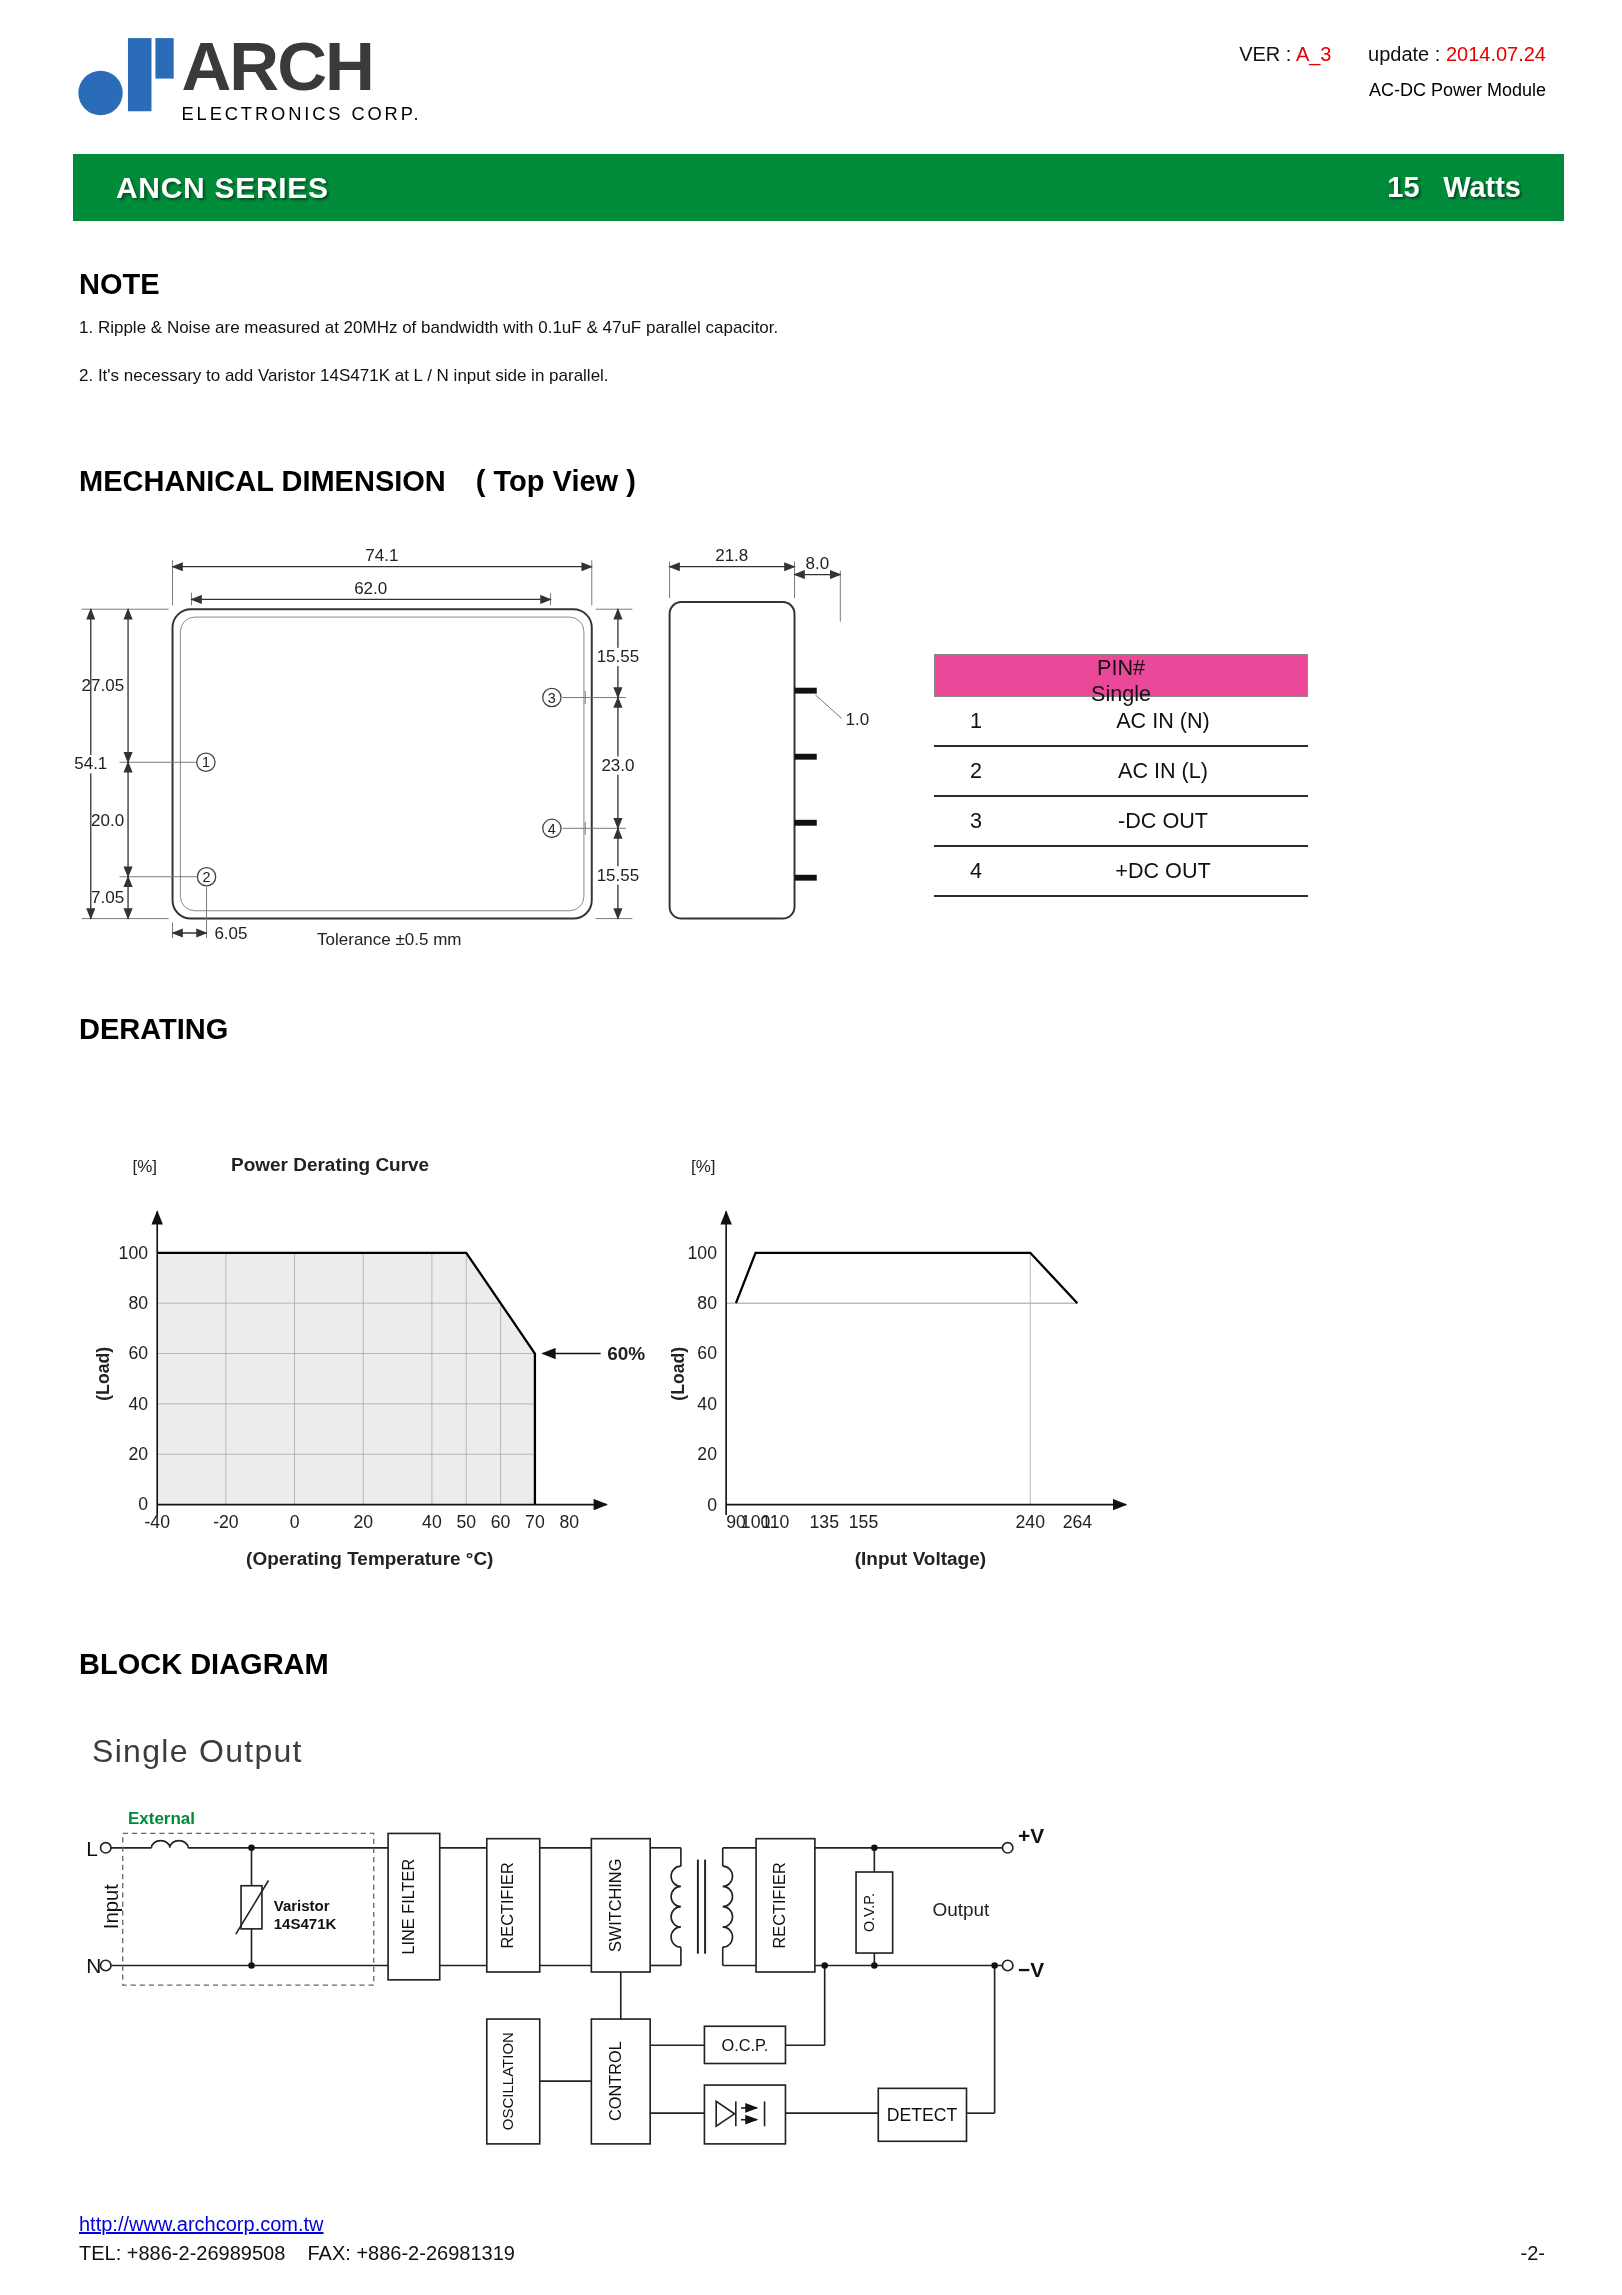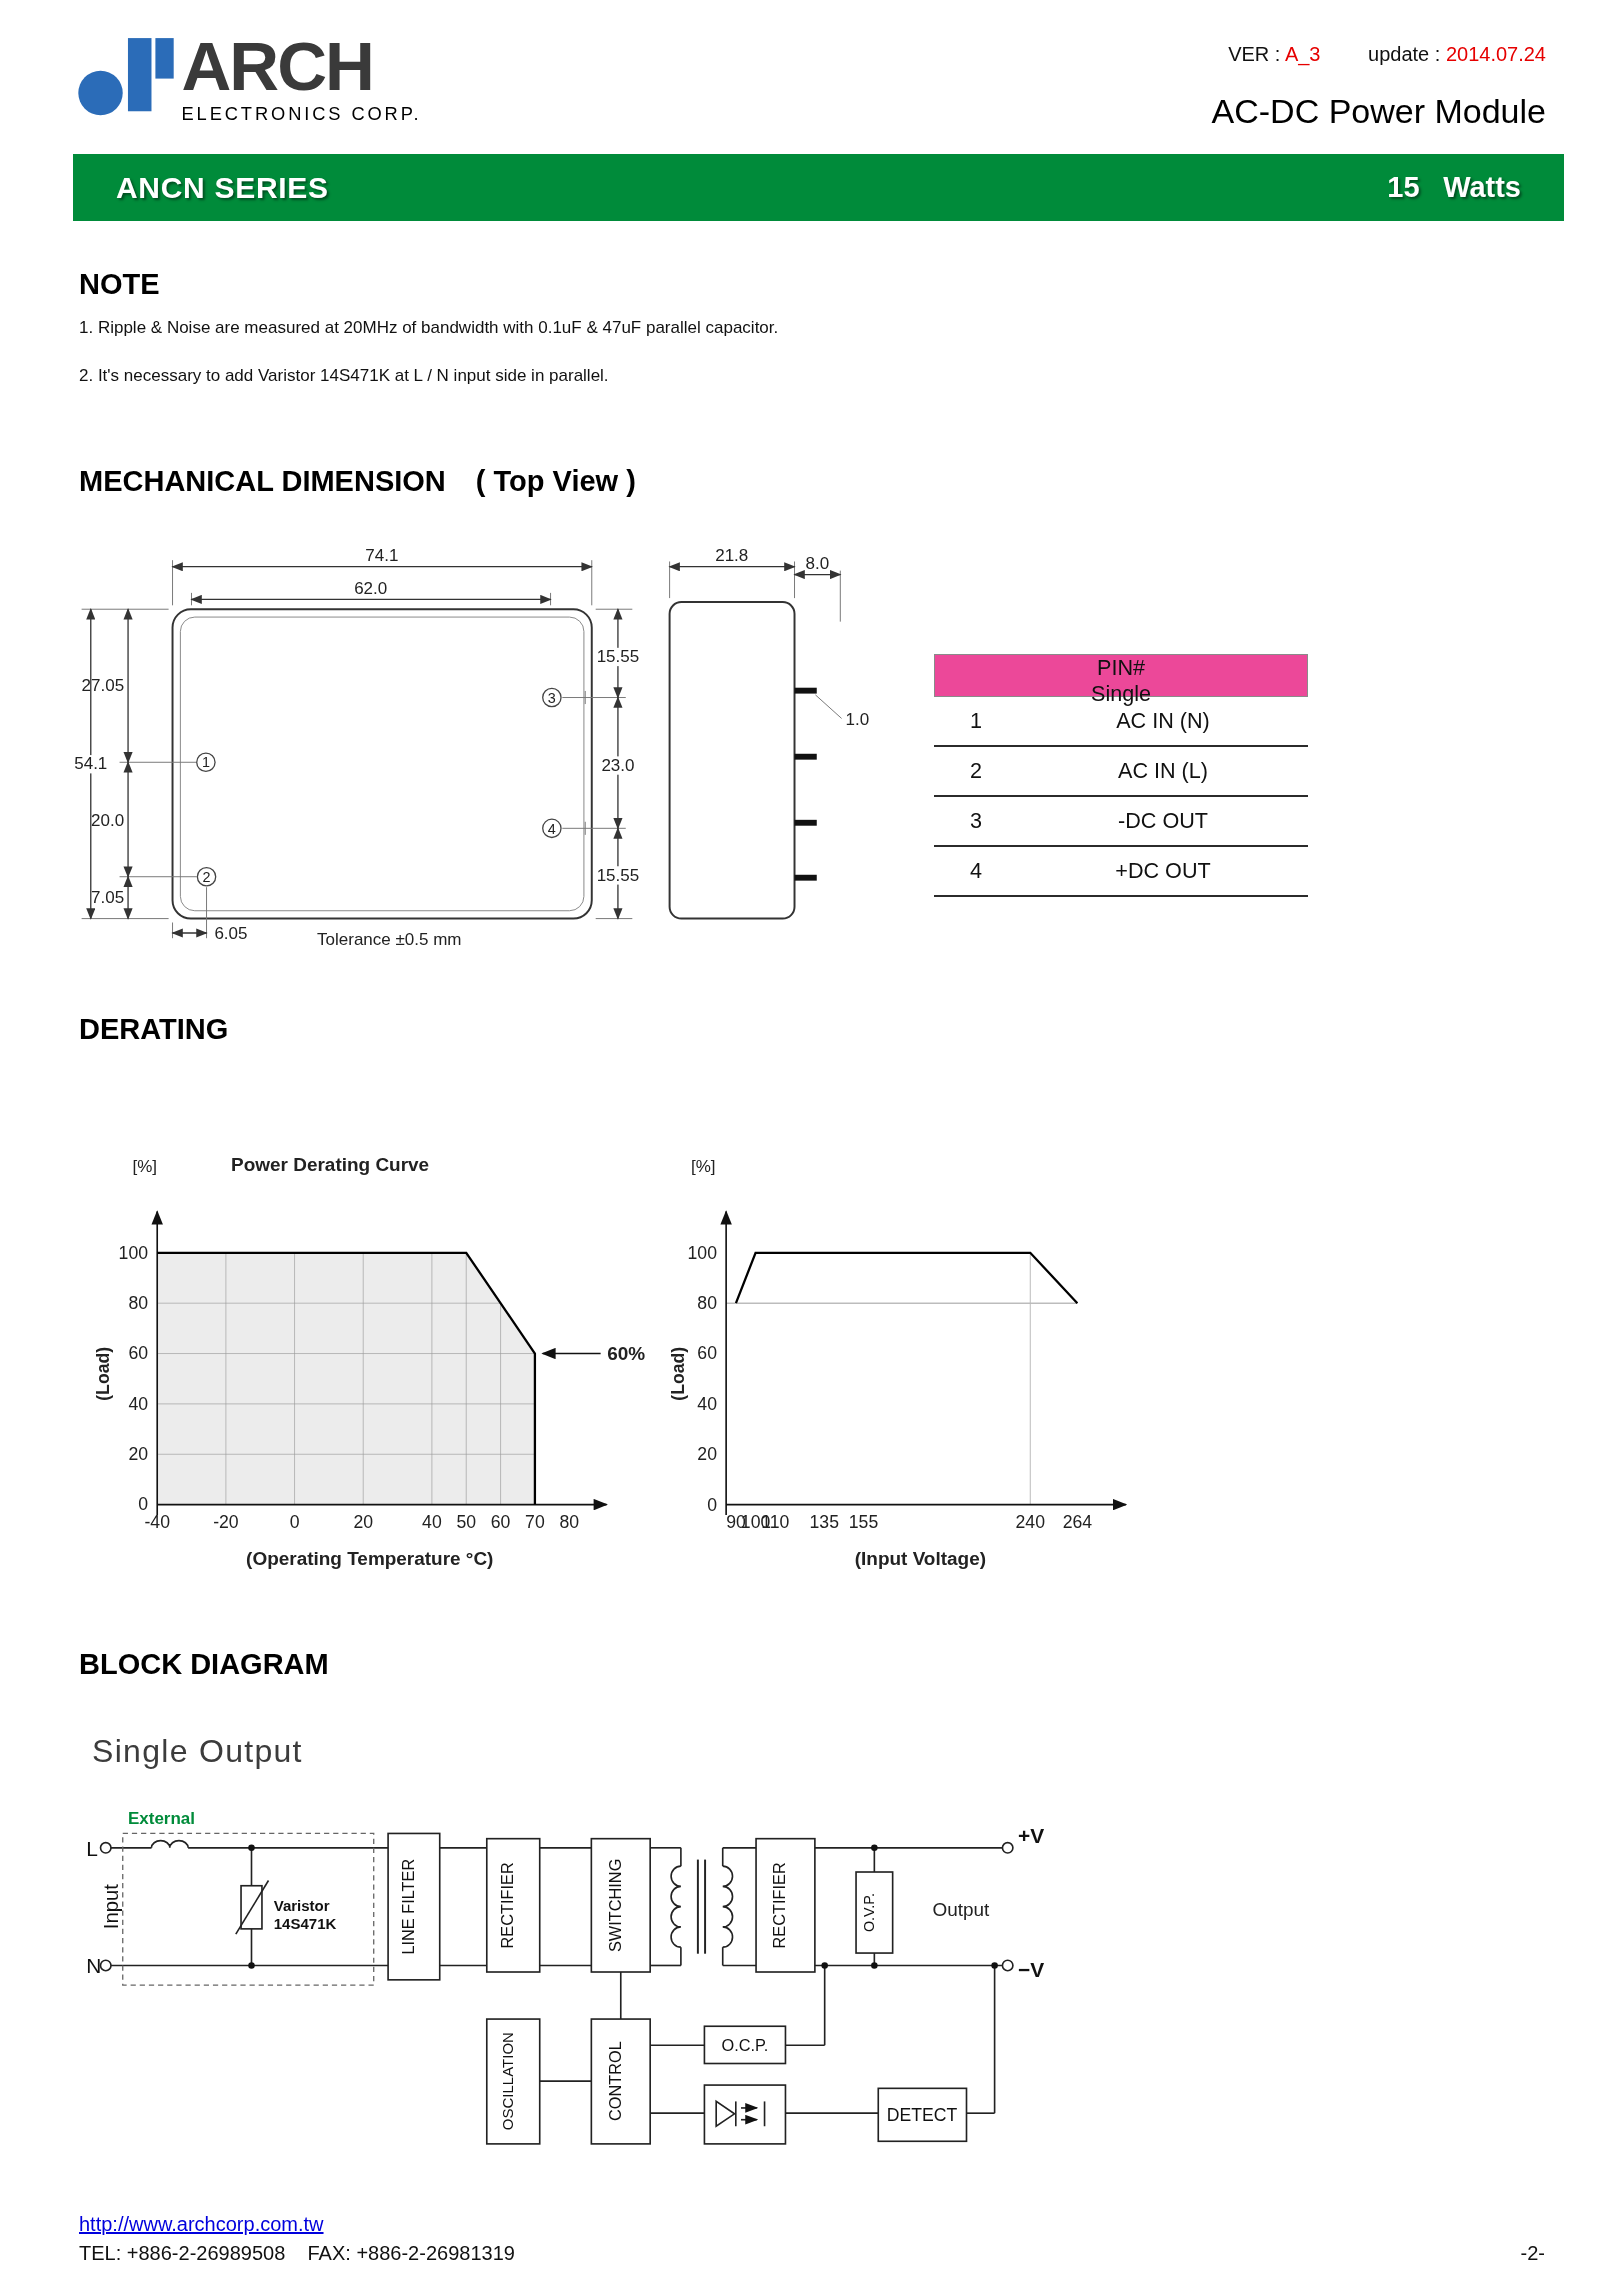--- a/index.html
+++ b/index.html
@@ -10,22 +10,22 @@
 
   
   .logo{position:absolute;left:77px;top:33px;display:flex;align-items:flex-start;}
   .logo-mark{width:98px;height:84px;flex:0 0 auto;}
   .logo-texts{margin-left:6.5px;}
   .logo-word{font-size:69px;font-weight:bold;color:#3a3a3a;letter-spacing:-2px;line-height:0.98;}
   .logo-sub{font-size:18.3px;letter-spacing:2.9px;color:#000000;margin-top:2.6px;}
   .meta{position:absolute;right:76px;top:43px;text-align:right;}
   .ver-line{font-size:20px;color:#111;}
   .red{color:#e60000;}
-  .upd{margin-left:42px;}
-  .product{font-size:34px;margin-top:26px;color:#000;}
+  .upd{margin-left:31px;}
+  .product{font-size:18px;margin-top:14px;color:#000;}
 
   
   .banner{position:absolute;left:73px;top:154px;width:1491px;height:67px;background:#008b3a;
           display:flex;align-items:center;justify-content:space-between;padding:0 43px;color:#fff;font-weight:bold;}
   .banner .series{font-size:30px;letter-spacing:0.7px;text-shadow:2px 2px 2.6px rgba(0,0,0,0.45);}
   .banner .watts{font-size:29px;text-shadow:2px 2px 2.6px rgba(0,0,0,0.45);}
   .watts-unit{margin-left:23.6px;}
 
   h2.sec{position:absolute;left:79px;font-size:29px;font-weight:bold;color:#000;white-space:nowrap;}
   .sub{margin-left:30px;}

